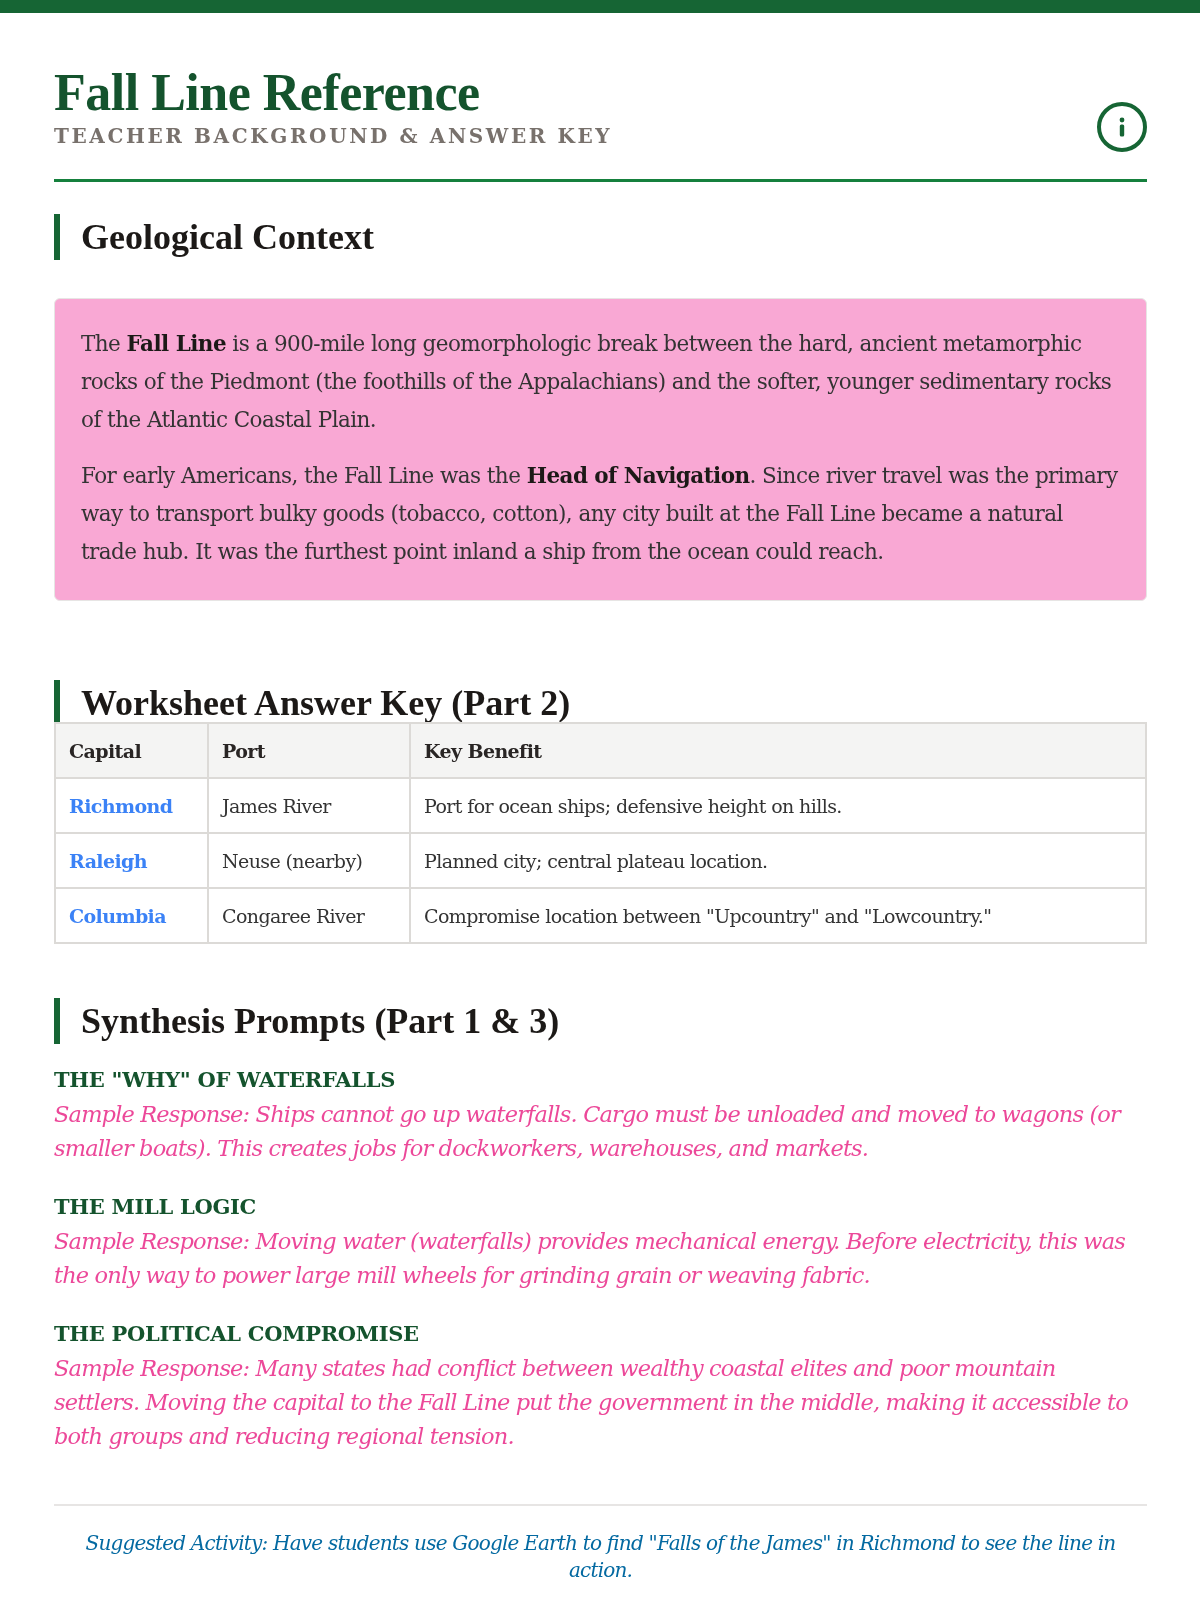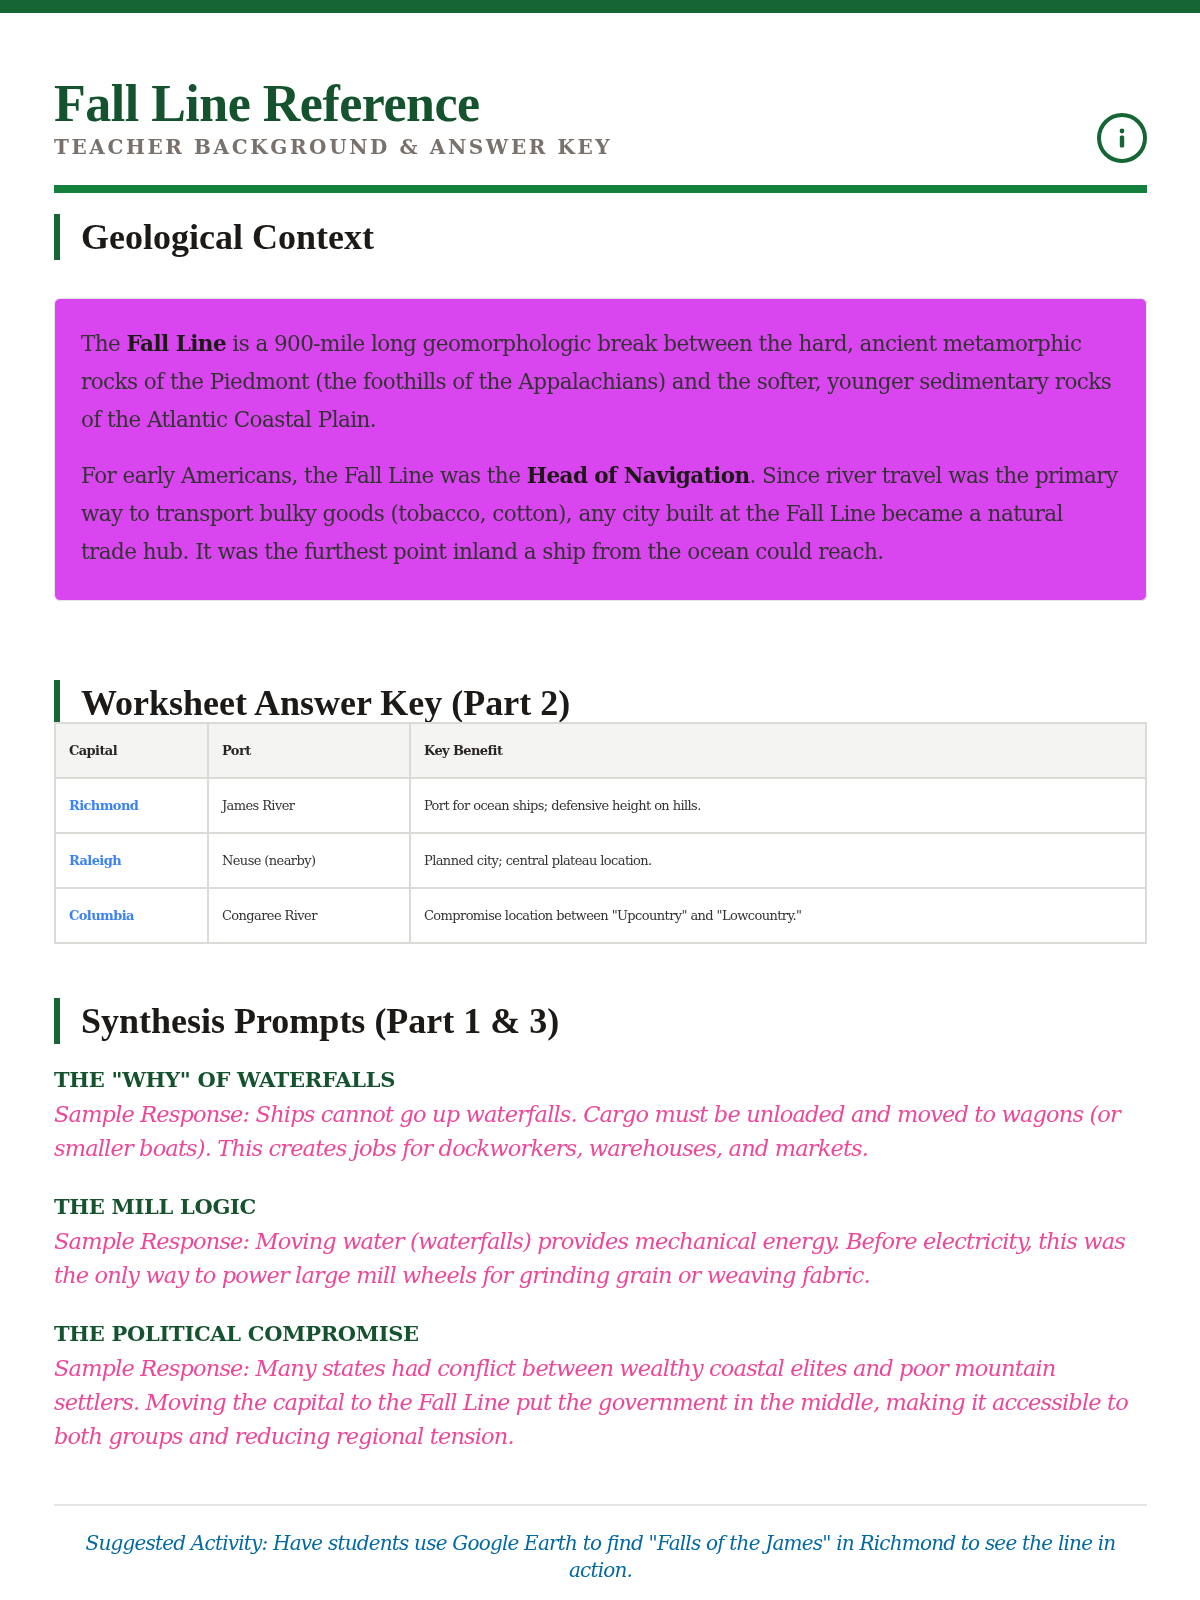--- a/index.html
+++ b/index.html
@@ -1,35 +1,35 @@
 <!DOCTYPE html>
 <html><head>
   <meta charset="utf-8">
   <style>
     * { box-sizing: border-box; margin: 0; padding: 0; }
     html, body { width: 1200px; height: 1600px; background: #ffffff; overflow: hidden; }
     body { font-family: "DejaVu Serif", serif; color: #2b2b2b; position: relative; }
     .topbar { position: absolute; left: 0; top: 0; width: 1200px; height: 13px; background: #166534; }
     .page { position: absolute; left: 54px; top: 0; width: 1093px; }
 
-    .header { position: absolute; top: 75px; left: 0; width: 1093px; height: 118px; border-bottom: 8px solid #15803d; }
+    .header { position: absolute; top: 64px; left: 0; width: 1093px; height: 118px; border-bottom: 3px solid #15803d; }
     .title { font-family: "Liberation Serif", serif; font-weight: 700; font-size: 52px; color: #14532d; line-height: 58px; letter-spacing: -0.5px; }
     .subtitle { font-family: "DejaVu Serif", serif; font-weight: 700; font-size: 20px; color: #78716c; letter-spacing: 2.6px; margin-top: 2px; }
     .info-btn { position: absolute; right: 0; top: 38px; width: 50px; height: 50px; border: 4px solid #166534; border-radius: 50%; display: flex; align-items: center; justify-content: center; cursor: pointer; }
     .info-btn svg { width: 30px; height: 30px; }
 
     .section-title { position: absolute; left: 0; font-family: "Liberation Serif", serif; font-weight: 700; font-size: 36px; color: #1c1917; padding-left: 27px; line-height: 46px; }
     .section-title::before { content: ""; position: absolute; left: 0; top: 0; width: 6px; height: 46px; background: #166534; }
 
-    .context-box { position: absolute; left: 0; top: 298px; width: 1093px; height: 303px; background: #d946ef; border: 1.5px solid #e7e5e4; border-radius: 6px; padding: 26px 26px; }
+    .context-box { position: absolute; left: 0; top: 298px; width: 1093px; height: 303px; background: #f9a8d4; border: 1.5px solid #e7e5e4; border-radius: 6px; padding: 26px 26px; }
     .context-box p { font-family: "DejaVu Serif", serif; font-size: 21.5px; line-height: 38px; color: #333333; letter-spacing: -0.55px; }
     .context-box p + p { margin-top: 18px; }
     .context-box b { color: #1c1917; }
 
-    table.answers { position: absolute; left: 0; top: 722px; width: 1093px; border-collapse: collapse; font-family: "DejaVu Serif", serif; font-size: 13px; letter-spacing: -0.6px; }
+    table.answers { position: absolute; left: 0; top: 722px; width: 1093px; border-collapse: collapse; font-family: "DejaVu Serif", serif; font-size: 19px; letter-spacing: -0.6px; }
     table.answers th, table.answers td { border: 2px solid #dcdad7; height: 55px; padding: 0 13px; text-align: left; color: #333; }
     table.answers th { background: #f4f4f3; font-weight: 700; color: #292524; }
     table.answers td.cap { font-weight: 700; color: #3b82f6; }
     table.answers col.c1 { width: 153px; }
     table.answers col.c2 { width: 202px; }
 
     .prompt { position: absolute; left: 0; width: 1093px; }
     .prompt-title { font-family: "DejaVu Serif", serif; font-weight: 700; font-size: 21px; color: #14532d; line-height: 28px; letter-spacing: -0.3px; }
     .prompt-text { font-family: "DejaVu Serif", serif; font-style: italic; font-size: 22.5px; color: #ec4899; line-height: 34px; letter-spacing: -0.85px; margin-top: 3px; }
 

